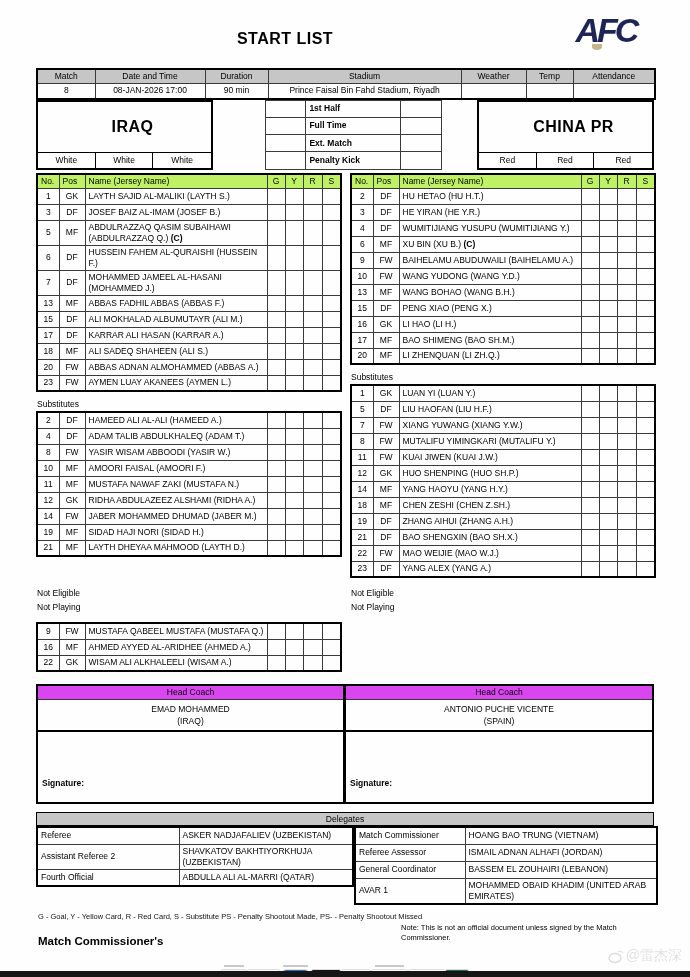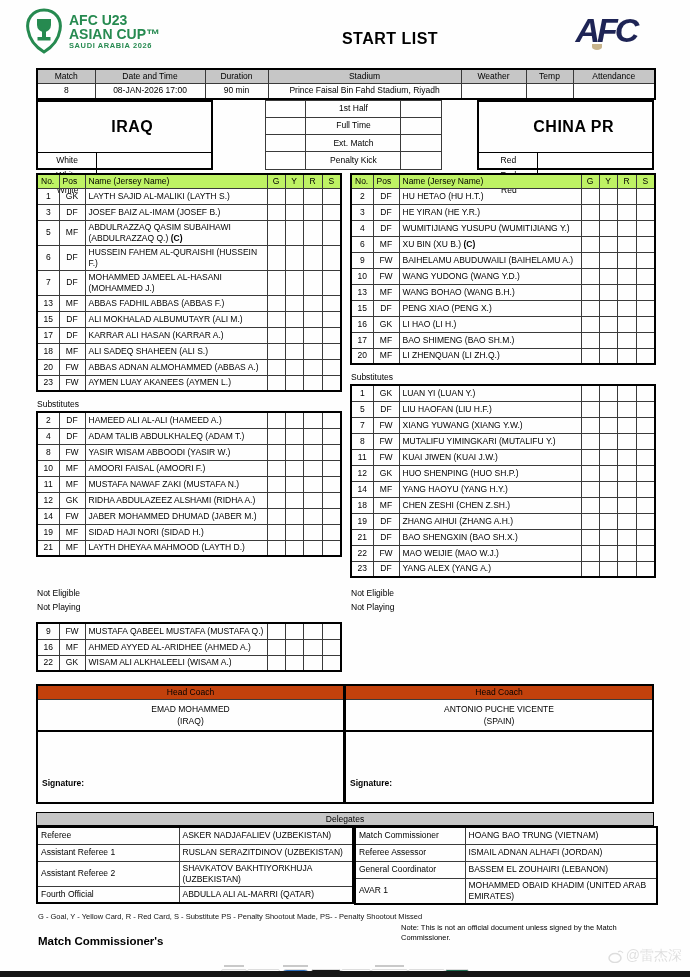--- a/index.html
+++ b/index.html
@@ -22,47 +22,47 @@
   td, th { border:1px solid #3a3a3a; font-size:8.5px; font-weight:normal; padding:1px 3px; line-height:11px; overflow:hidden; }
 
   .minfo { margin:2px 36px 0 36px; width:618px; border:2px solid #000; }
   .minfo th { background:#c6c6c6; text-align:center; height:14px; }
   .minfo td { text-align:center; height:15px; }
 
   
   .teams { margin:0 36px; display:flex; align-items:stretch; height:70px; }
   .tbox { width:177px; border:2px solid #000; display:flex; flex-direction:column; }
   .tname { flex:1; display:flex; align-items:center; justify-content:center; font-size:16px; font-weight:bold; letter-spacing:0.5px;padding-left:16px; }
-  .kits { display:flex; height:16px; border-top:1px solid #000;flex-direction:column; }
+  .kits { display:flex; height:16px; border-top:1px solid #000; }
   .kit { width:59px; border-right:1px solid #000; text-align:center; font-size:8.5px; line-height:15px; }
   .kit:last-child { border-right:none; }
   .sp1 { width:53px; } .sp2 { width:35px; }
   .score { width:176px; height:70px; }
-  .score td { height:16px; text-align:center; }
+  .score td { height:16px; text-align:left;font-weight:bold; }
   .score .sc { width:40px; }
   .score .sl { width:95px; }
   .score .sr { width:41px; }
 
   
   .cols { margin:3px 36px 0 36px; display:flex; gap:10px; align-items:flex-start; }
   .col { width:304px; }
   .roster { width:304px; border:2px solid #000; }
   .roster th { background:#bef264; text-align:left; height:14px; }
   .roster th.c, .roster td.c { text-align:center; padding:1px 0; }
   .roster td { height:16px; }
   .nm { text-align:left; }
   .cap { font-weight:bold; }
   .sec-label { font-size:8.5px; margin:7px 0 2px 1px; }
   .sec-label.tight { margin:4px 0 10px 1px; }
 
   
   .hc-row { margin:12px 36px 0 36px; display:flex; }
   .hc { width:309px; border:2px solid #000; }
   .hc + .hc { border-left:1px solid #000; }
-  .hc-title { background:#c2410c; text-align:center; font-size:8.5px; height:14px; line-height:13px; border-bottom:1px solid #3a3a3a; }
+  .hc-title { background:#d946ef; text-align:center; font-size:8.5px; height:14px; line-height:13px; border-bottom:1px solid #3a3a3a; }
   .hc-name { text-align:center; font-size:8.5px; line-height:12px; padding:3px 0; height:32px; border-bottom:2px solid #000; }
   .hc-sig { height:26px; padding:2px 4px; font-size:8.5px; font-weight:bold;margin-top:44px; }
 
   
   .del-title { margin:8px 36px 0 36px; background:#c6c6c6; border:1px solid #000; text-align:center; font-size:8.5px; height:14px; line-height:12px; }
   .del-row { margin:0 36px; display:flex; align-items:flex-start; }
   .del { border:2px solid #000; }
   .del td { height:17px; }
   .del-left { width:316px; }
   .del-left .role { width:142px; }
@@ -88,33 +88,20 @@
   .timestamp { text-align:center; font-size:8.5px; color:#6b6b6b; margin-top:4px; }
   .watermark { position:absolute; right:8px; bottom:12px; font-size:14px; color:rgba(0,0,0,0.13); display:flex; align-items:center; gap:2px; }
   .botbar { position:absolute; left:0; bottom:0; width:100%; height:6px; background:#161616; }
 </style>
 </head>
 <body>
 
 <div class="page">
 
   <div class="header">
-    <div class="tlogo">
-      <svg width="40" height="46" viewBox="0 0 40 46">
-        <path d="M20 2 C8 2 2 12 4 22 C6 34 15 41 20 44 C25 41 34 34 36 22 C38 12 32 2 20 2 Z" fill="none" stroke="#268a50" stroke-width="3"></path>
-        <path d="M13 11 h14 v6 a7 7 0 0 1 -14 0 z" fill="#268a50"></path>
-        <rect x="18" y="23" width="4" height="6" fill="#268a50"></rect>
-        <rect x="13.5" y="29" width="13" height="3.5" fill="#268a50"></rect>
-      </svg>
-      <div class="tlogo-text">
-        <div>AFC U23</div>
-        <div>ASIAN CUP™</div>
-        <div class="small">SAUDI ARABIA 2026</div>
-      </div>
-    </div>
     <div class="title">START LIST</div>
     <div class="afc-logo">
       <span class="afc-text">AFC</span>
       <span class="afc-crescent"></span>
     </div>
   </div>
 
   <table class="minfo">
     <colgroup>
         <col style="width:58px">
@@ -752,24 +739,20 @@
           <col style="width:142px">
           <col style="width:174px">
         </colgroup>
       <tbody>
 
       <tr>
           <td class="role">Referee</td>
           <td>ASKER NADJAFALIEV (UZBEKISTAN)</td>
         </tr>
           <tr>
-          <td class="role">Assistant Referee 1</td>
-          <td>RUSLAN SERAZITDINOV (UZBEKISTAN)</td>
-        </tr>
-          <tr>
           <td class="role">Assistant Referee 2</td>
           <td>SHAVKATOV BAKHTIYORKHUJA (UZBEKISTAN)</td>
         </tr>
           <tr>
           <td class="role">Fourth Official</td>
           <td>ABDULLA ALI AL-MARRI (QATAR)</td>
         </tr>
         </tbody>
     </table>
     <table class="del del-right">

